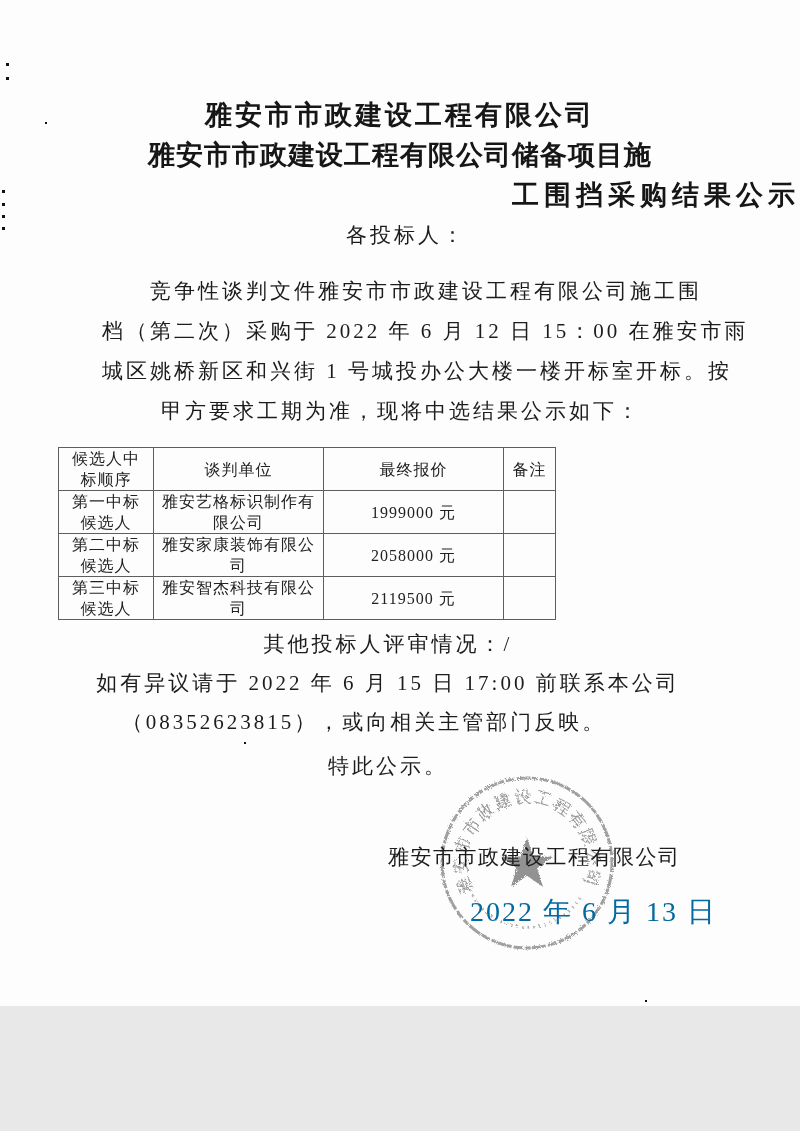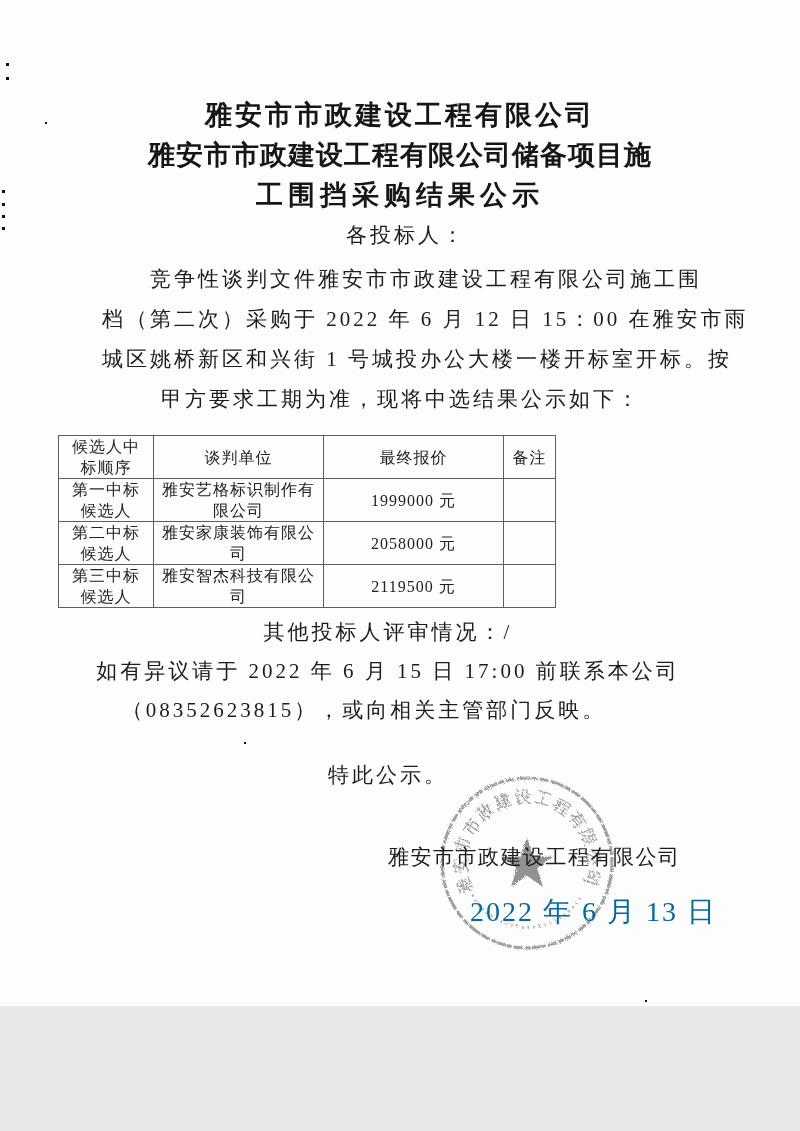--- a/index.html
+++ b/index.html
@@ -23,39 +23,39 @@
   }
   .title-line{
     font-size:27px;
     line-height:40px;
     font-weight:600;
     color:#161616;
     white-space:nowrap;
   }
   .title-line.t1{letter-spacing:3px;}
   .title-line.t2{letter-spacing:1px;}
-  .title-line.t3{letter-spacing:5px;}
+  .title-line.t3{letter-spacing:5px;text-align:right;}
   
   .body-block{
     padding:0 100px 0 102px;
     text-align:center;
   }
   .line{
     font-size:21px;
     line-height:40px;
     letter-spacing:3px;
     white-space:nowrap;
     color:#1c1c1c;
   }
   .salutation{margin-top:0;text-indent:10px;}
-  .para-first{margin-top:4px;}
+  .para-first{margin-top:16px;}
   .indent{text-indent:48px;}
   .after-table .line{line-height:39px;}
   .after-table{margin-top:5px;padding-left:28px;}
-  .closing{margin-top:26px;}
+  .closing{margin-top:5px;}
   
   table.results{
     border-collapse:collapse;
     margin-left:58px;
     margin-top:16px;
     table-layout:fixed;
     width:497px;
   }
   table.results th,
   table.results td{

